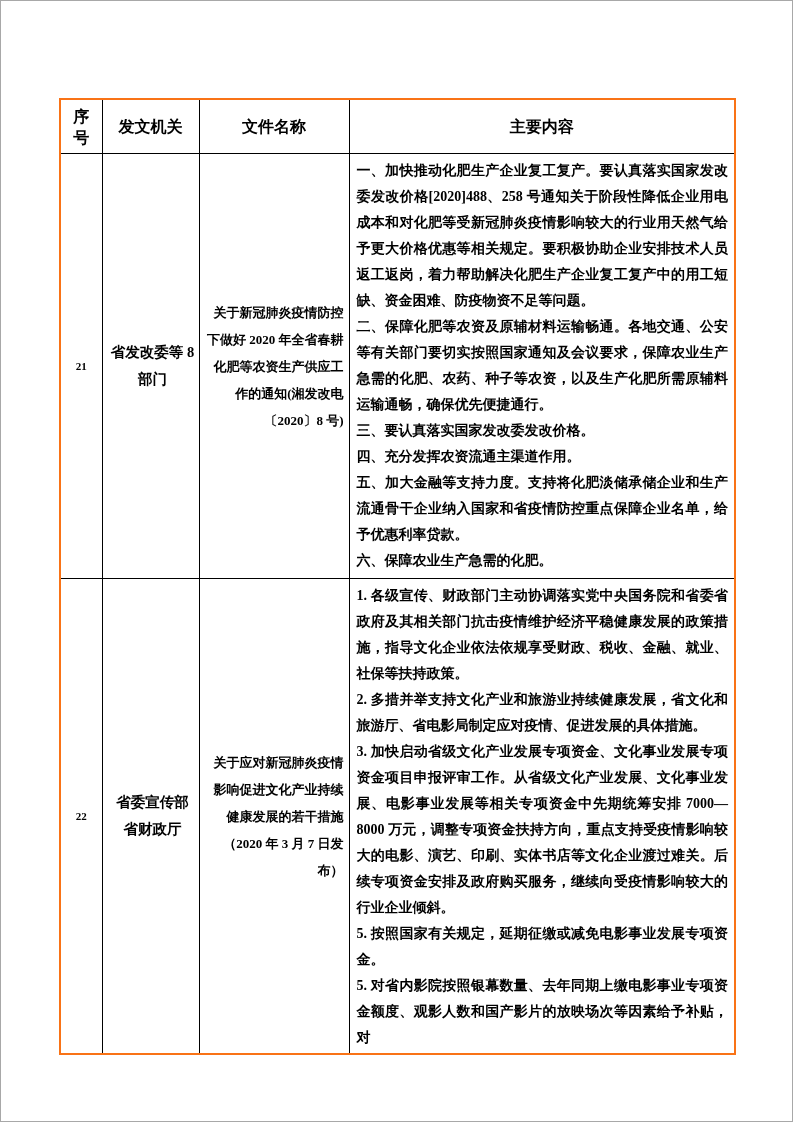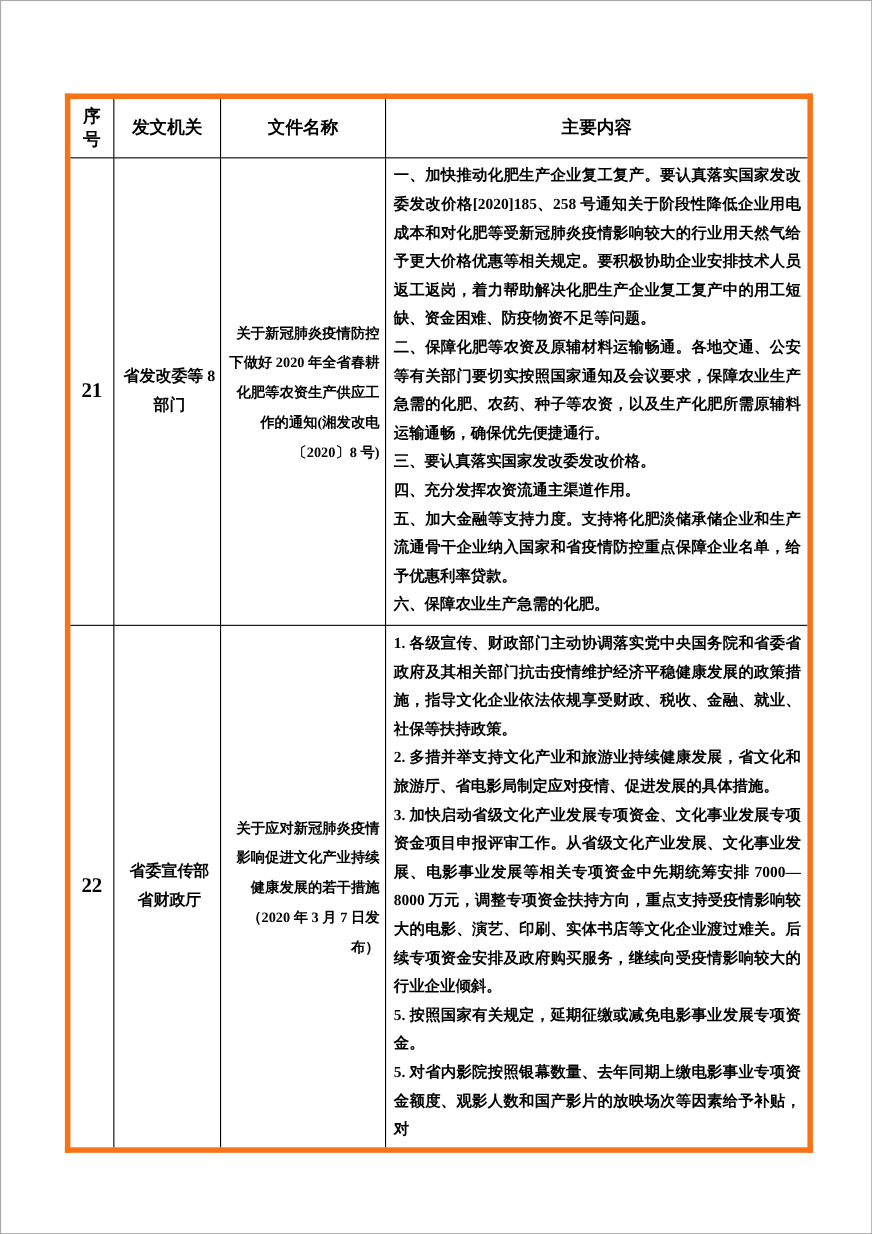--- a/index.html
+++ b/index.html
@@ -10,25 +10,25 @@
     box-sizing: border-box;
     background: #ffffff;
     border: 1px solid #a8a8a8;
     overflow: hidden;
     font-family: "Liberation Serif", "DejaVu Sans", serif;
     color: #000000;
   }
   table.doc-table {
     position: absolute;
     left: 58px;
-    top: 84px;
+    top: 97px;
     width: 675px;
     border-collapse: collapse;
     table-layout: fixed;
-    border: 5px solid #f97316;
+    border: 2px solid #f97316;
     font-weight: bold;
   }
   table.doc-table th, table.doc-table td {
     border: 1px solid #000;
     box-sizing: border-box;
     overflow: hidden;
   }
   col.col-no      { width: 42px; }
   col.col-agency  { width: 97px; }
   col.col-doc     { width: 150px; }
@@ -44,21 +44,21 @@
     font-weight: bold;
   }
   tr.header-row th.th-no { padding: 0 9px; word-break: break-all; }
 
   tr.row-21 { height: 425px; }
   tr.row-22 { height: 401px; }
 
   td.c-no {
     text-align: center;
     vertical-align: middle;
-    font-size: 19px;
+    font-size: 11px;
   }
   td.c-agency {
     vertical-align: middle;
     text-align: center;
     padding: 0 4px 0 8px;
     font-size: 14.5px;
     line-height: 27px;
     white-space: pre-line;
   }
   td.c-doc {
@@ -115,21 +115,21 @@
         <th>主要内容</th>
       </tr>
     </thead>
     <tbody>
       <tr class="row-21">
         <td class="c-no">21</td>
         <td class="c-agency">省发改委等 8
 部门</td>
         <td class="c-doc">关于新冠肺炎疫情防控下做好 2020 年全省春耕化肥等农资生产供应工作的通知(湘发改电〔2020〕8 号)</td>
         <td class="c-content">
-          <p>一、加快推动化肥生产企业复工复产。要认真落实国家发改委发改价格[2020]185、258 号通知关于阶段性降低企业用电成本和对化肥等受新冠肺炎疫情影响较大的行业用天然气给予更大价格优惠等相关规定。要积极协助企业安排技术人员返工返岗，着力帮助解决化肥生产企业复工复产中的用工短缺、资金困难、防疫物资不足等问题。</p>
+          <p>一、加快推动化肥生产企业复工复产。要认真落实国家发改委发改价格[2020]488、258 号通知关于阶段性降低企业用电成本和对化肥等受新冠肺炎疫情影响较大的行业用天然气给予更大价格优惠等相关规定。要积极协助企业安排技术人员返工返岗，着力帮助解决化肥生产企业复工复产中的用工短缺、资金困难、防疫物资不足等问题。</p>
           <p>二、保障化肥等农资及原辅材料运输畅通。各地交通、公安等有关部门要切实按照国家通知及会议要求，保障农业生产急需的化肥、农药、种子等农资，以及生产化肥所需原辅料运输通畅，确保优先便捷通行。</p>
           <p>三、要认真落实国家发改委发改价格。</p>
           <p>四、充分发挥农资流通主渠道作用。</p>
           <p>五、加大金融等支持力度。支持将化肥淡储承储企业和生产流通骨干企业纳入国家和省疫情防控重点保障企业名单，给予优惠利率贷款。</p>
           <p>六、保障农业生产急需的化肥。</p>
         </td>
       </tr>
       <tr class="row-22">
         <td class="c-no">22</td>
         <td class="c-agency">省委宣传部

